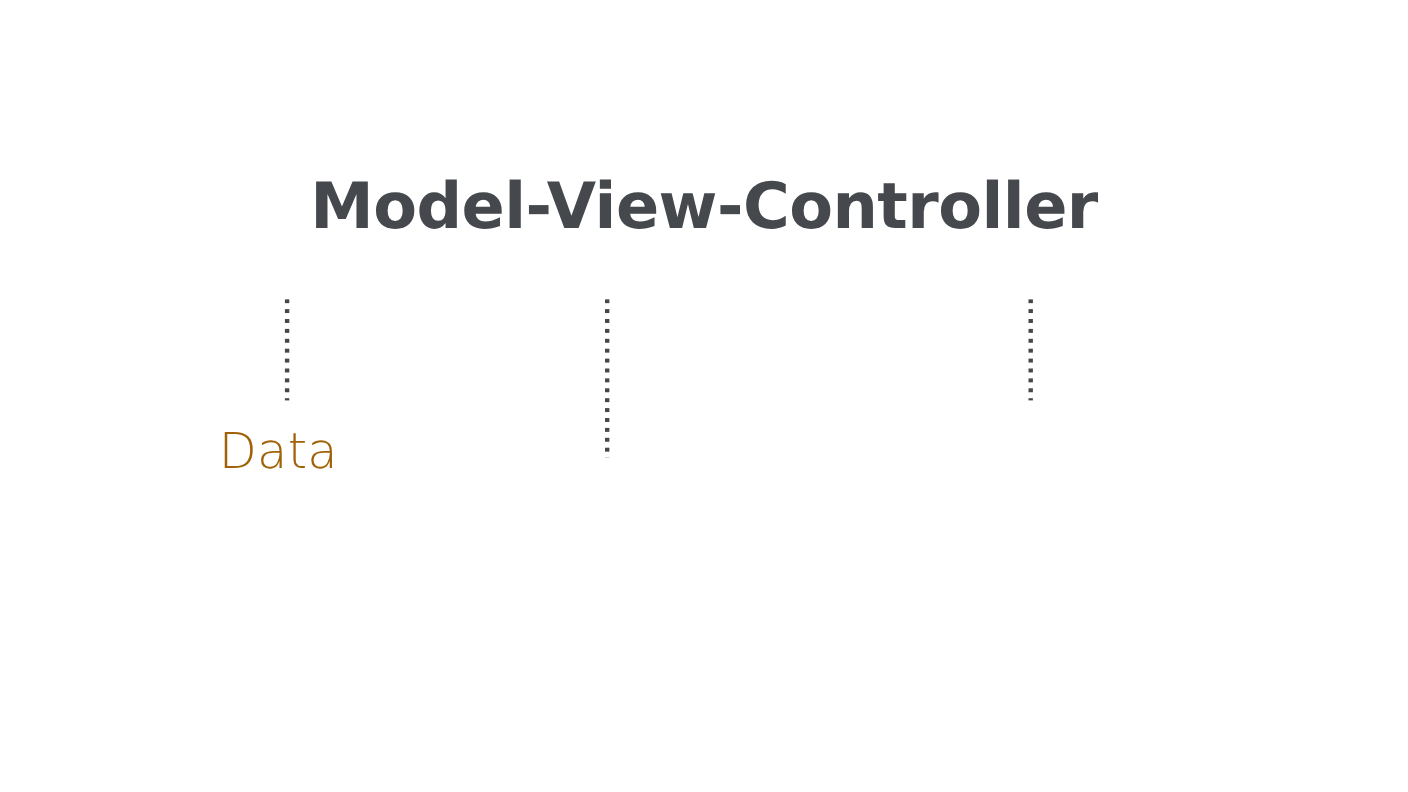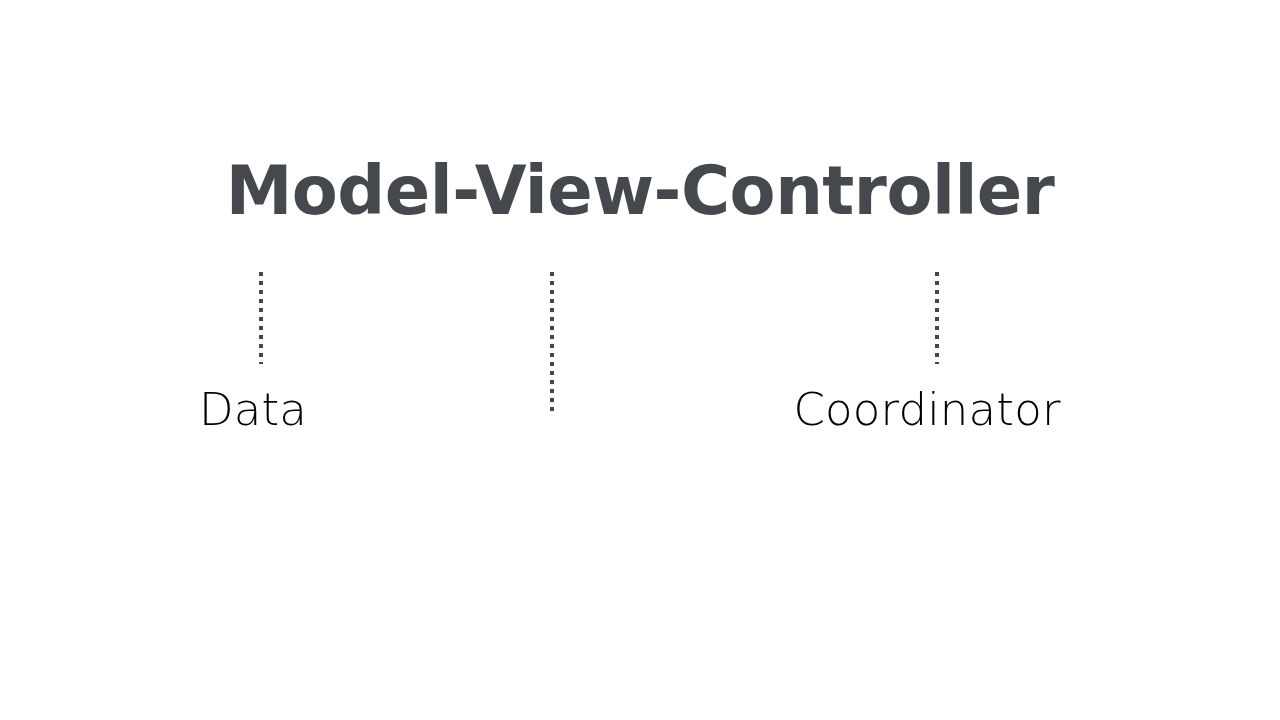--- a/index.html
+++ b/index.html
@@ -26,21 +26,21 @@
 
   
   .diagram-title {
     position: absolute;
     left: 0;
     top: 158px;
     width: 1280px;
     text-align: center;
     font-family: "DejaVu Sans", "Liberation Sans", sans-serif;
     font-weight: 700;
-    font-size: 67px;
+    font-size: 58px;
     line-height: 1;
     letter-spacing: -0.5px;
     color: #45484c;
     white-space: nowrap;
     -webkit-font-smoothing: antialiased;
   }
 
   
   .connector {
     position: absolute;
@@ -56,21 +56,21 @@
   }
 
   
   .leaf-label {
     position: absolute;
     font-family: "DejaVu Sans", "Liberation Sans", sans-serif;
     font-weight: 300;
     font-size: 45px;
     line-height: 1;
     letter-spacing: 0.2px;
-    color: #000000;
+    color: #a16207;
     white-space: nowrap;
     text-align: center;
     transform: translateX(-50%);
     -webkit-font-smoothing: antialiased;
   }
 </style>
 </head>
 <body>
 
 <div id="stage">
@@ -79,15 +79,14 @@
 
   <div class="connector" style="left:259px; top:272px; height:92px;"></div>
 
   <div class="connector" style="left:550px; top:272px; height:144px;"></div>
 
   <div class="connector" style="left:935px; top:272px; height:92px;"></div>
 
   <div class="leaf-label" style="left:253px; top:387px;">Data</div>
 
 
-  <div class="leaf-label" style="left:927px; top:387px;">Coordinator</div>
 
 </div>
 
 </body></html>

